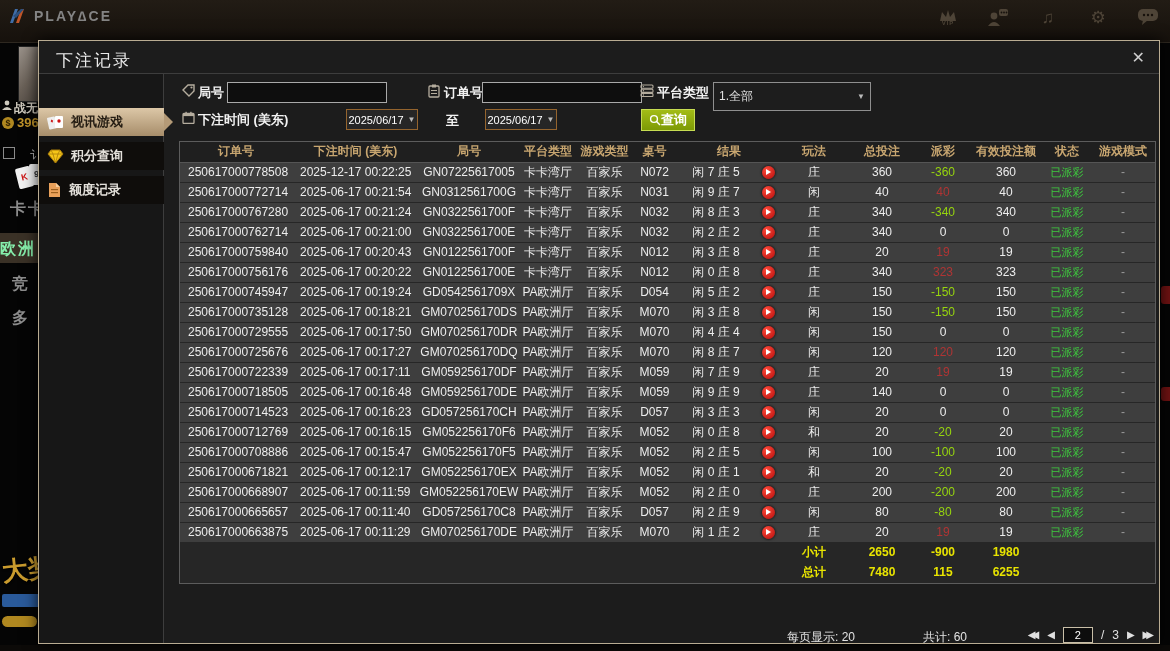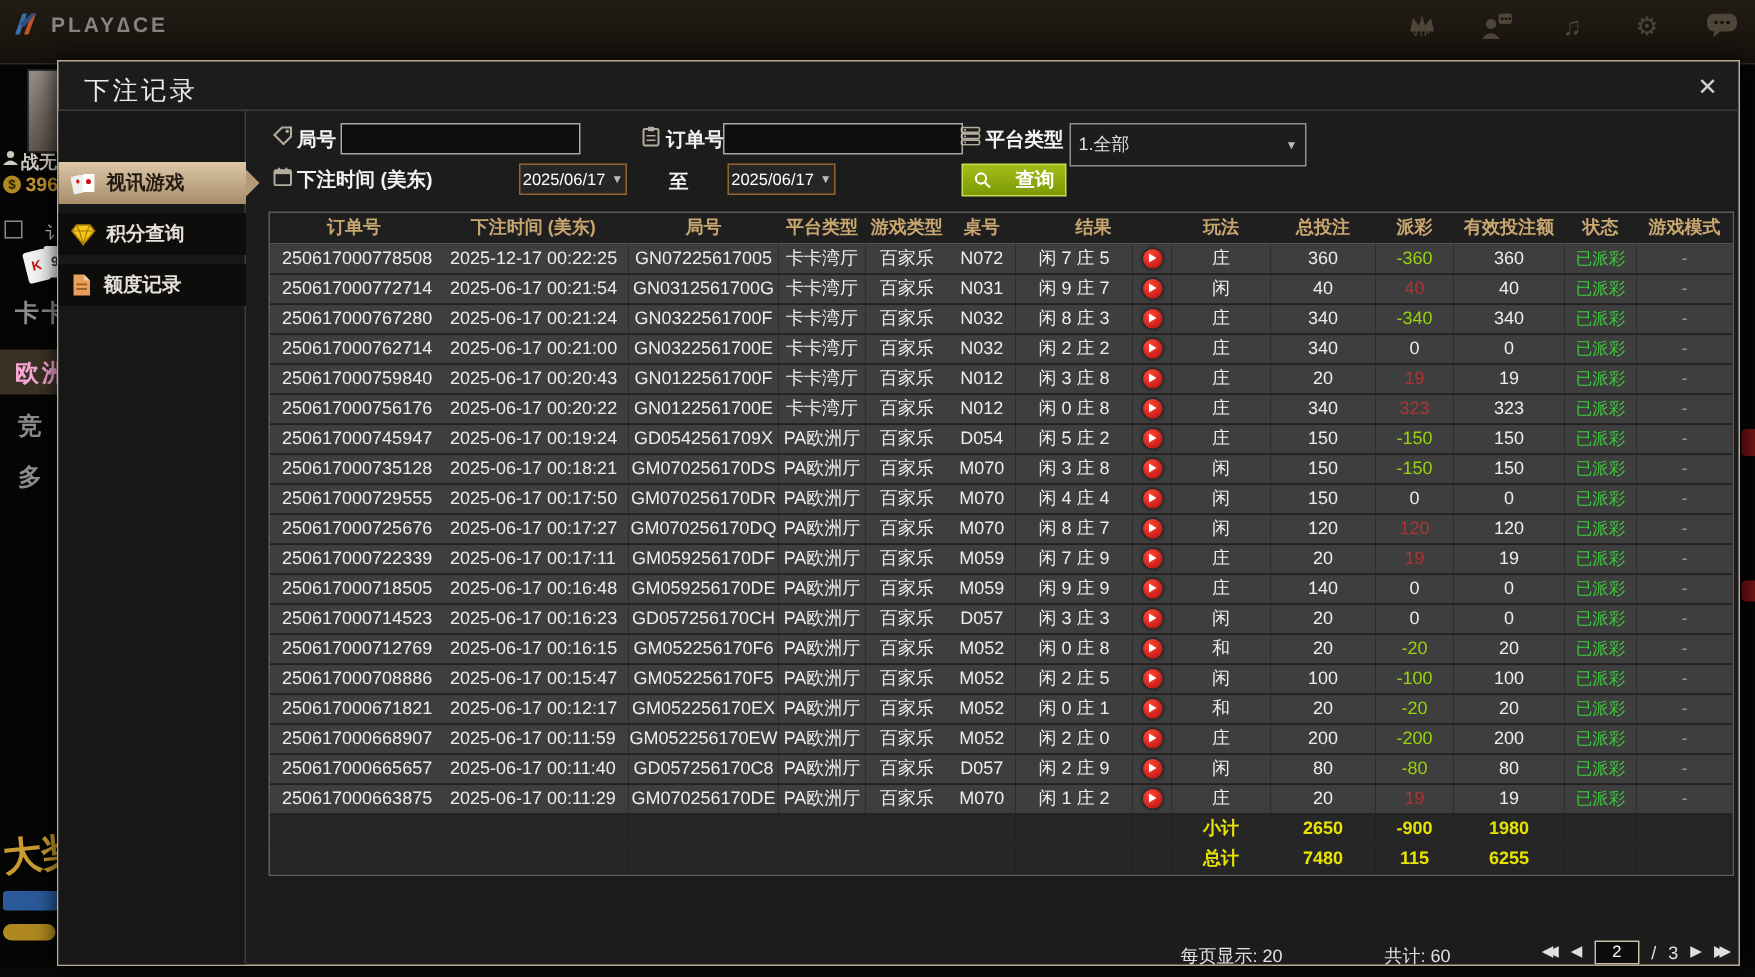--- a/index.html
+++ b/index.html
@@ -70,21 +70,21 @@
   .dropdown { position:absolute; left:548px; top:8px; width:158px; height:29px; background:#1d1d1d;
               border:1px solid #8f8f8f; color:#e0e0e0; font-size:12px; display:flex; align-items:center;
               justify-content:space-between; padding:0 5px; cursor:pointer; }
   .dd-arrow { font-size:8px; color:#bbb; }
   .dateinput { position:absolute; top:35px; width:72px; height:21px; background:#262626;
                border:1px solid #94642e; color:#fff; font-size:11px; display:flex; align-items:center;
                justify-content:center; gap:4px; cursor:pointer; }
   .zhi { position:absolute; left:281px; top:38px; color:#f2f2f2; font-size:13px; font-weight:bold; }
   .search-btn { position:absolute; left:476px; top:35px; height:22px; padding:0 7px;
                 background:linear-gradient(#a3bc17,#7d9a05); border:1px solid #c6dc52; color:#fff;
-                font-size:13px; font-weight:bold; display:flex; align-items:center; gap:16px; cursor:pointer; }
+                font-size:13px; font-weight:bold; display:flex; align-items:center; gap:0; cursor:pointer; }
 
   
   .table-wrap { position:absolute; left:140px; top:100px; width:977px; border:1px solid #5c5c5c; }
   table { border-collapse:collapse; table-layout:fixed; width:975px; }
   th { height:20px; background:#1f1f1f; color:#c8a670; font-size:12px; font-weight:bold;
        border-bottom:1px solid #555; }
   td { height:20px; background:#3e3e3e; color:#ededed; font-size:12px; text-align:center;
        border-bottom:1px solid #262626; overflow:hidden; white-space:nowrap; }
   td.cl { text-align:left; padding-left:8px; }
   .pv-green { color:#96d40e; }
@@ -126,21 +126,21 @@
     <span>3967</span>
   </div>
   <div class="bg-edit"></div>
   <div class="bg-edit-frag">讠</div>
   <div class="bg-cards">
     <div class="mini-card" style="left:0;top:3px;transform:rotate(-14deg)">K</div>
     <div class="mini-card" style="left:12px;top:0;color:#333">9</div>
   </div>
   <div class="bg-hl"></div>
   <div class="bg-item" style="left:10px;top:199px">卡卡</div>
-  <div class="bg-item" style="left:10px;top:239px;color:#f9a8d4">欧洲</div>
+  <div class="bg-item" style="left:0;top:239px;color:#86efac">欧洲</div>
   <div class="bg-item" style="left:12px;top:274px">竞</div>
   <div class="bg-item" style="left:12px;top:308px">多</div>
   <div class="bg-banner-main">大奖</div>
   <div class="bg-banner-ribbon">连环</div>
   <div class="bg-banner-pill"></div>
   <div class="bg-bottom-strip"></div>
   <div class="bg-red-blob" style="top:286px;height:18px"></div>
   <div class="bg-red-blob" style="top:387px;height:14px"></div>
 </div>
 

